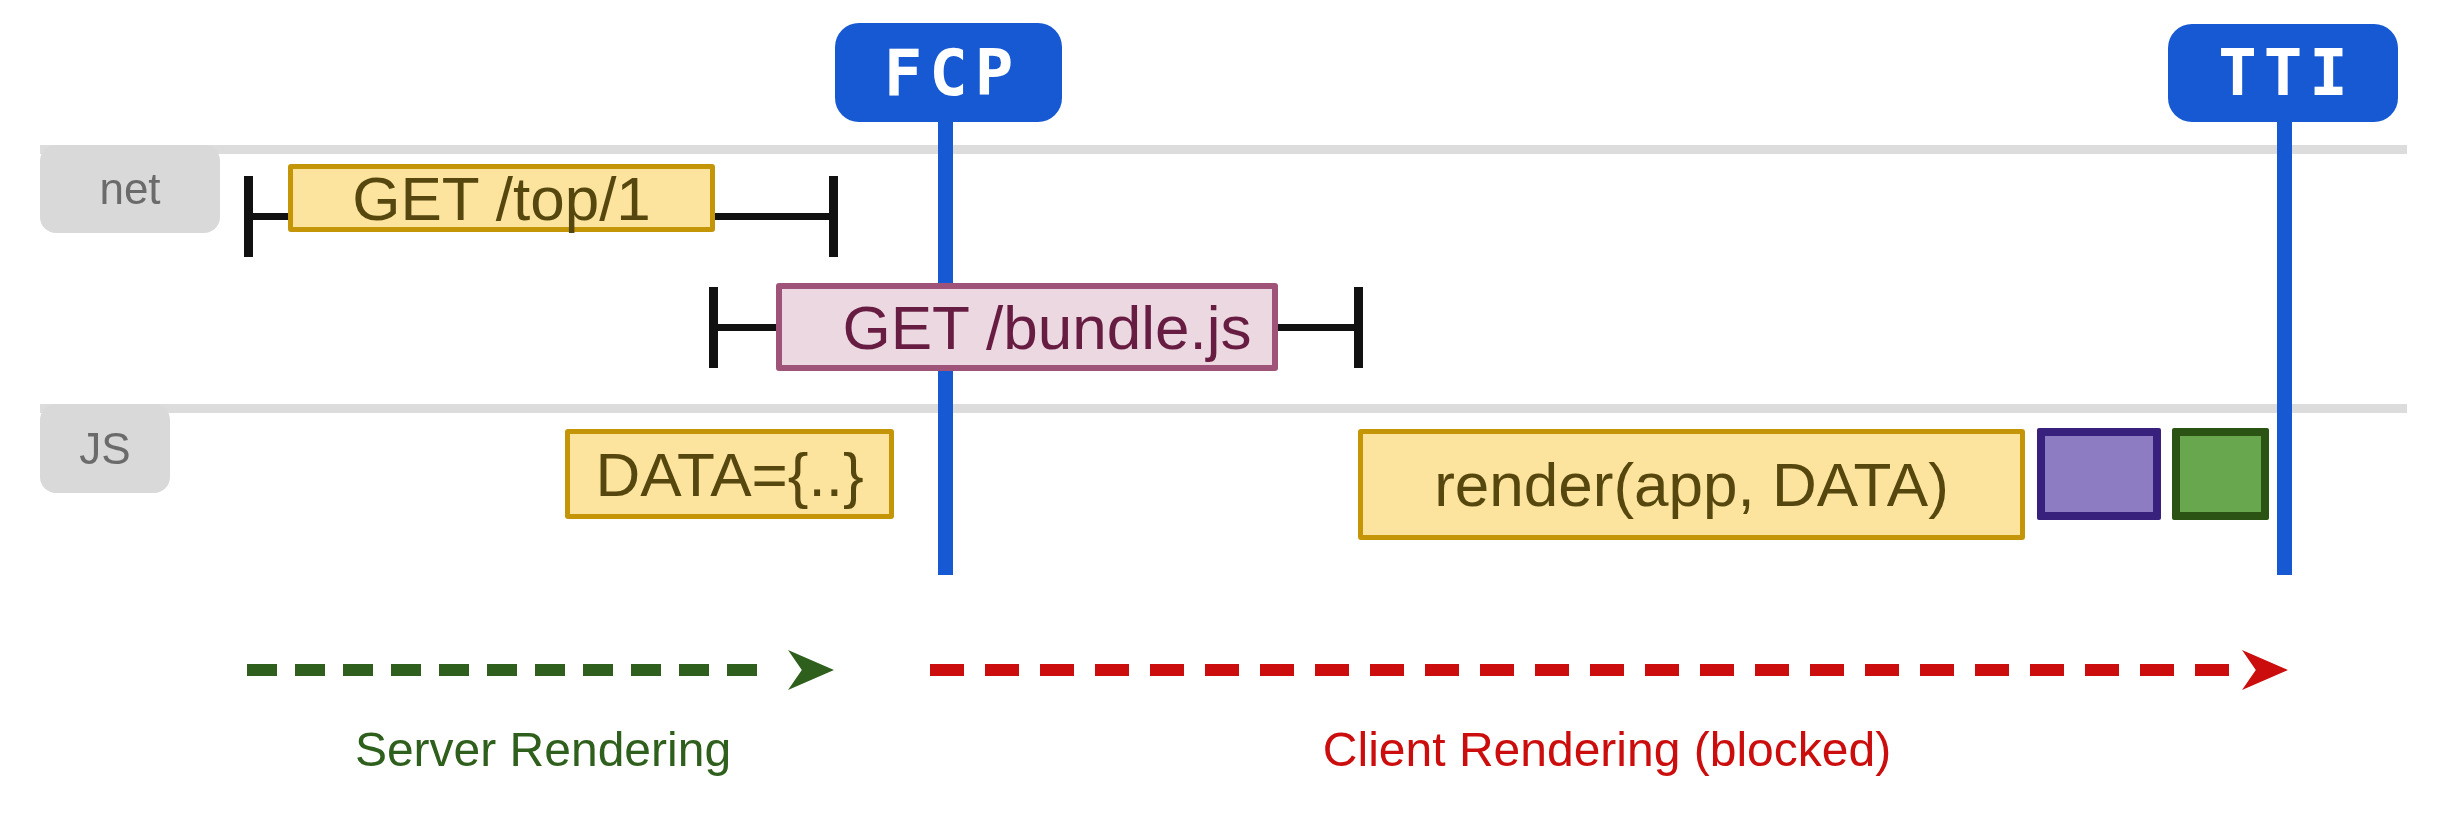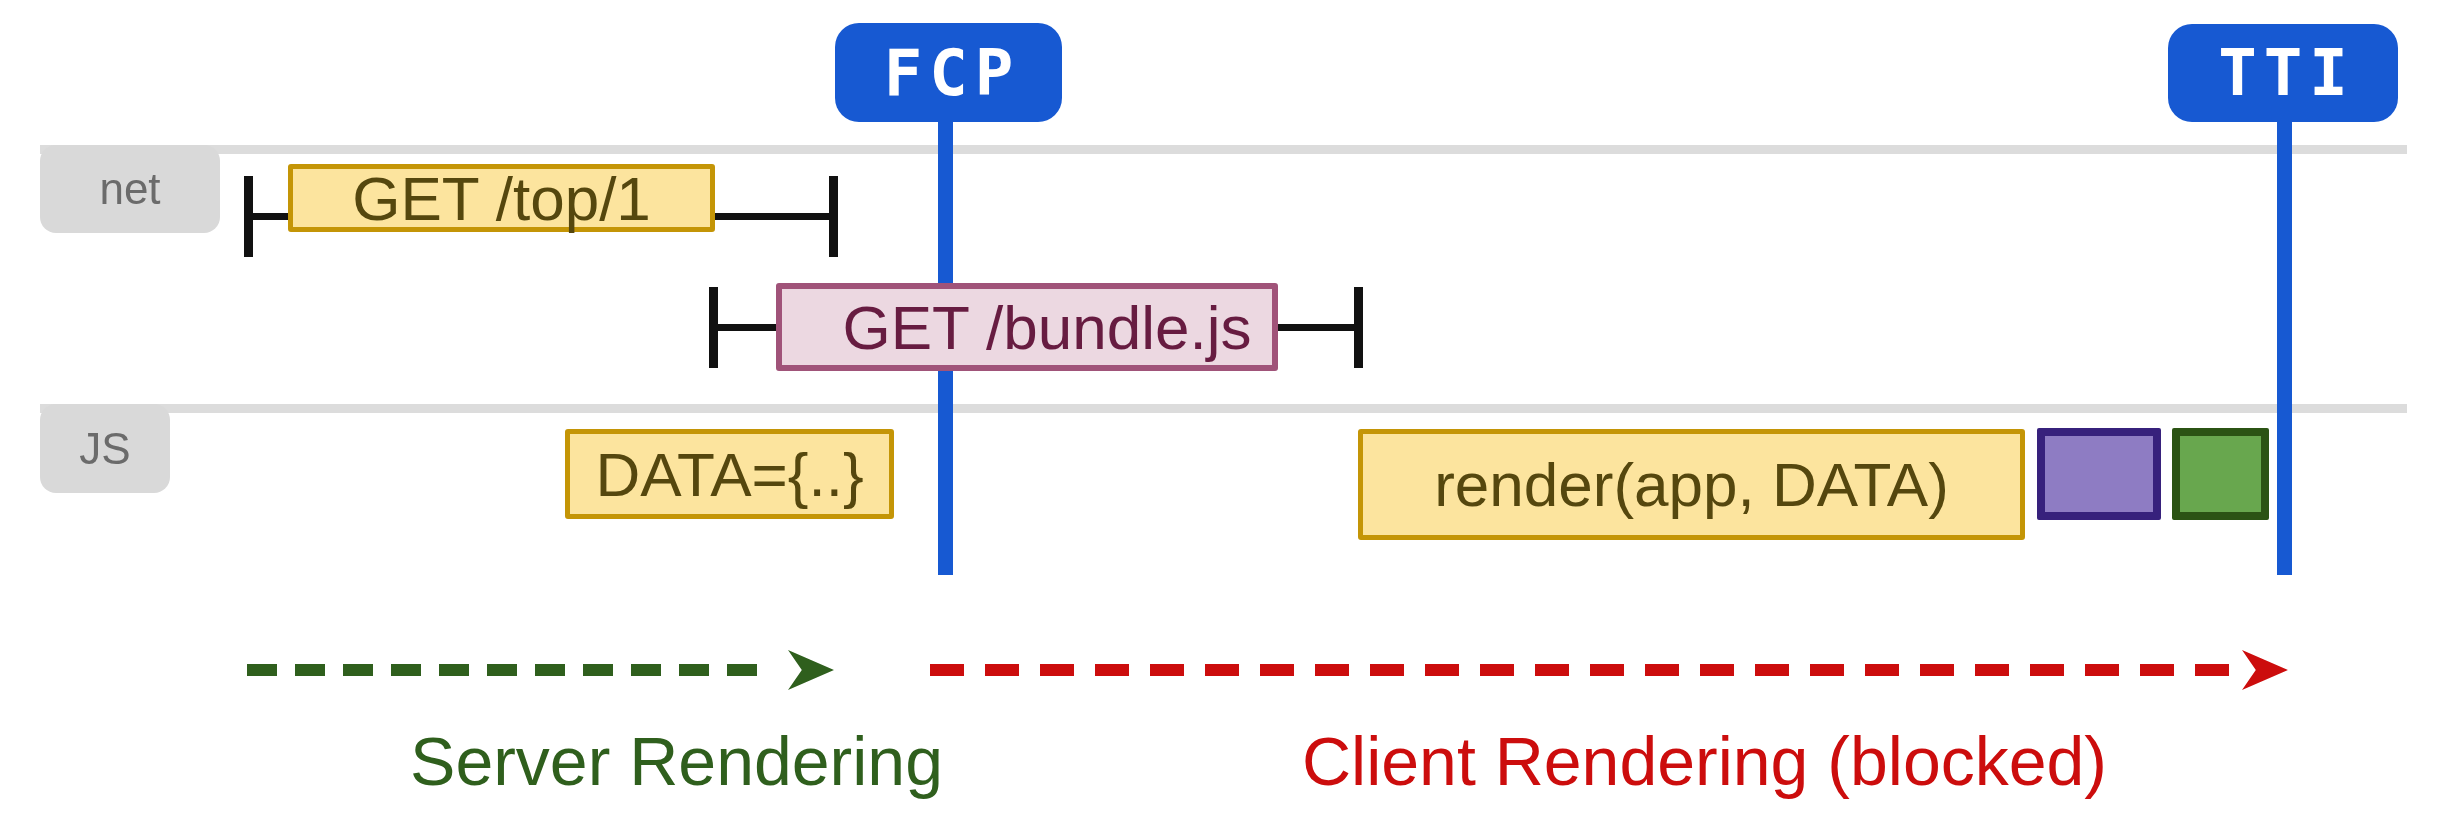--- a/index.html
+++ b/index.html
@@ -123,22 +123,22 @@
     width: 46px;
     height: 40px;
     clip-path: polygon(0 0, 100% 50%, 0 100%, 30% 50%);
     z-index: 1;
   }
   .arrowhead.server { background: var(--server-green, #2f5f1d); }
   .arrowhead.client { background: var(--client-red, #cc0d0d); }
 
   .phase-label {
     position: absolute;
-    font-size: 68px;
-    text-align: right;
+    font-size: 48px;
+    text-align: center;
     white-space: nowrap;
     z-index: 1;
   }
   .phase-label.server { color: var(--server-green, #2f5f1d); }
   .phase-label.client { color: var(--client-red, #cc0d0d); }
 </style>
 </head>
 <body>
 
 <div class="stage">

